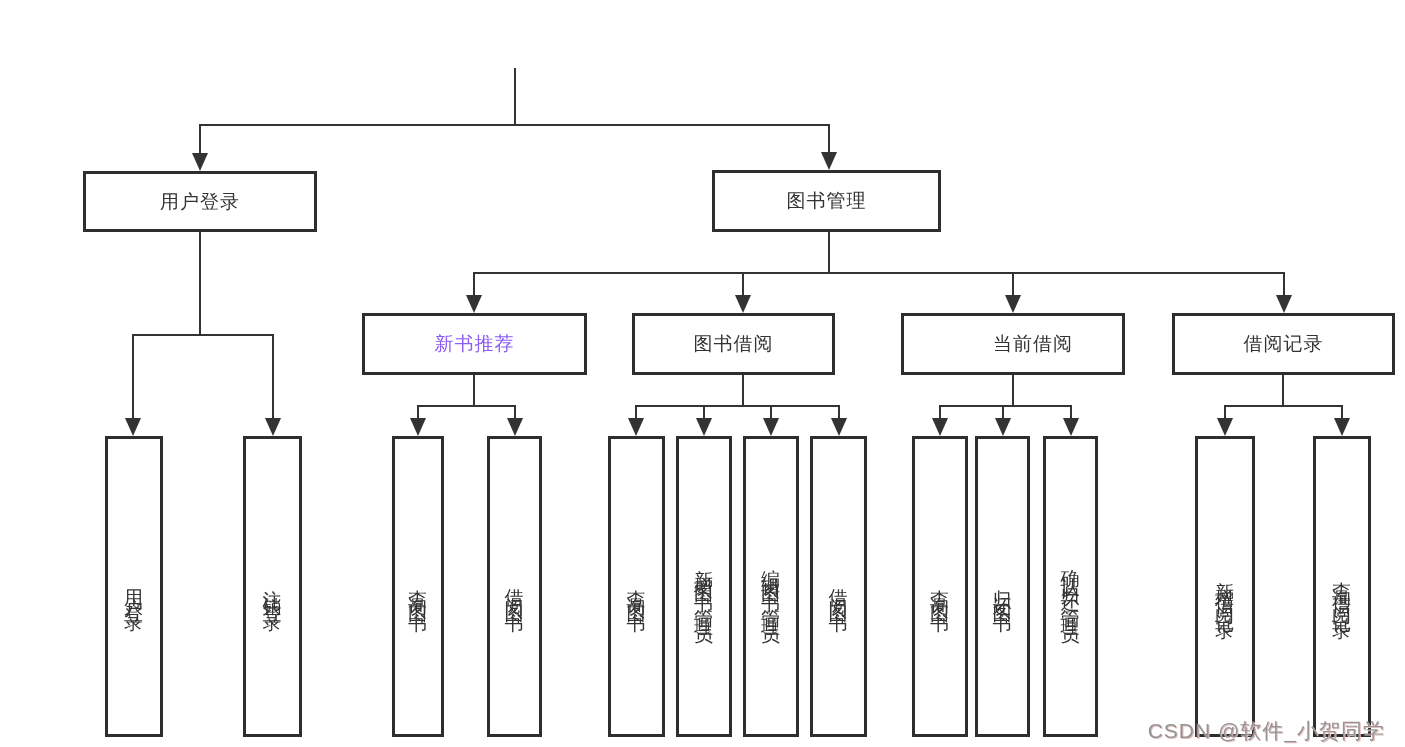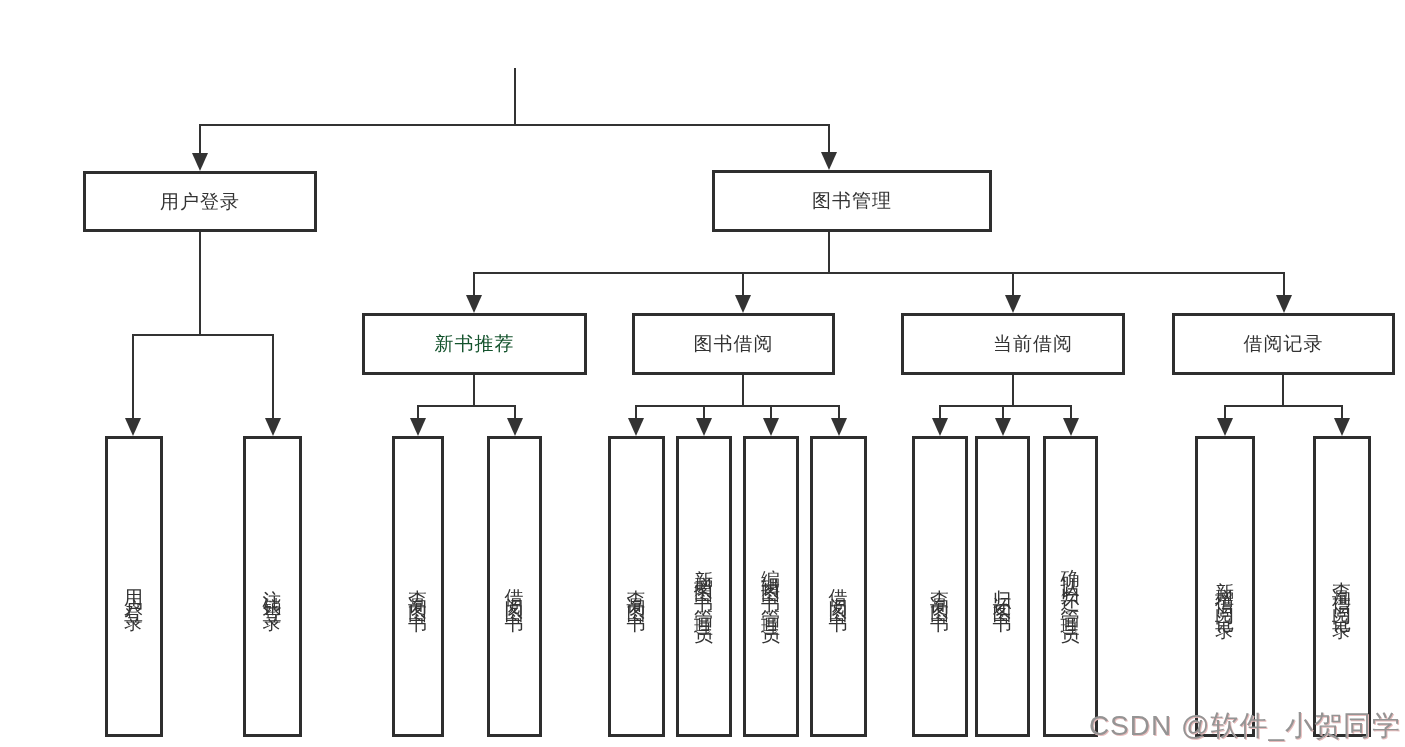--- a/index.html
+++ b/index.html
@@ -47,43 +47,43 @@
     position: absolute;
     width: 0;
     height: 0;
     border-left: 8px solid transparent;
     border-right: 8px solid transparent;
     border-top: 18px solid #333333;
     z-index: 1;
   }
   .watermark {
     position: absolute;
-    right: 4px;
+    right: 20px;
     bottom: 2px;
-    font-size: 28px;
+    font-size: 21px;
     color: #949494;
     text-shadow: 1px 1px 0 #e7bcbc;
     letter-spacing: 1px;
     z-index: 5;
     white-space: nowrap;
   }
 </style>
 </head>
 <body>
 
 <div id="canvas">
   <div class="watermark" style="color: rgb(148, 148, 148); text-shadow: rgb(231, 188, 188) 1px 1px 0px;">CSDN @软件_小贺同学</div>
     <div class="node" style="left: 83px; top: 171px; width: 234px; height: 61px; border-color: rgb(46, 46, 46);">
       <span class="label" style="color: rgb(51, 51, 51);">用户登录</span>
     </div>
-    <div class="node" style="left: 712px; top: 170px; width: 280px; height: 62px; border-color: rgb(46, 46, 46);">
+    <div class="node" style="left: 712px; top: 170px; width: 229px; height: 62px; border-color: rgb(46, 46, 46);">
       <span class="label" style="color: rgb(51, 51, 51);">图书管理</span>
     </div>
     <div class="node" style="left: 362px; top: 313px; width: 225px; height: 62px; border-color: rgb(46, 46, 46);">
-      <span class="label" style="color: #14532d;">新书推荐</span>
+      <span class="label" style="color: #8b5cf6;">新书推荐</span>
     </div>
     <div class="node" style="left: 632px; top: 313px; width: 203px; height: 62px; border-color: rgb(46, 46, 46);">
       <span class="label" style="color: rgb(51, 51, 51);">图书借阅</span>
     </div>
     <div class="node" style="left: 901px; top: 313px; width: 224px; height: 62px; border-color: rgb(46, 46, 46); padding-left: 40px;">
       <span class="label" style="color: rgb(51, 51, 51);">当前借阅</span>
     </div>
     <div class="node" style="left: 1172px; top: 313px; width: 223px; height: 62px; border-color: rgb(46, 46, 46);">
       <span class="label" style="color: rgb(51, 51, 51);">借阅记录</span>
     </div>

